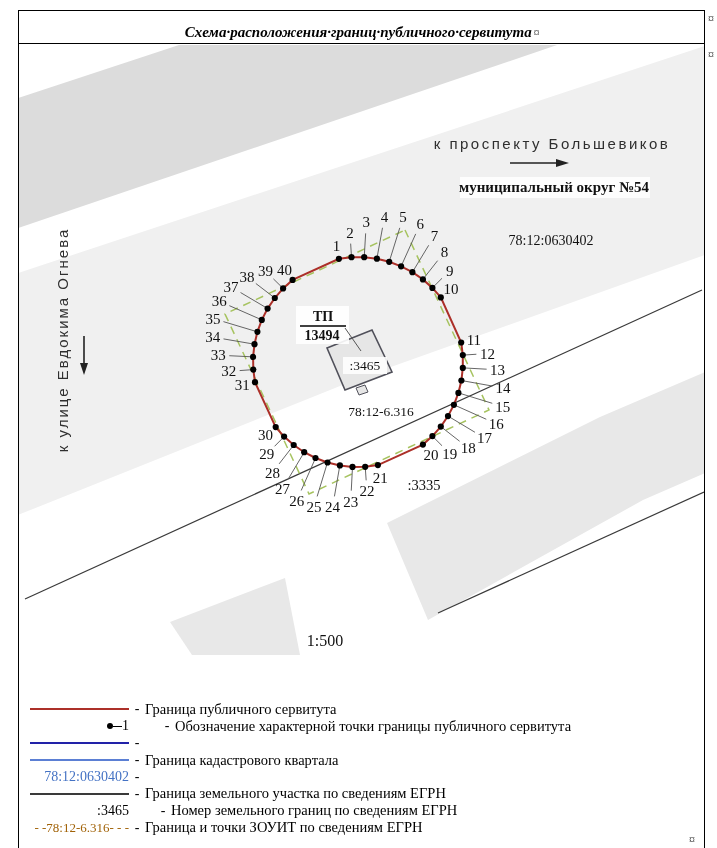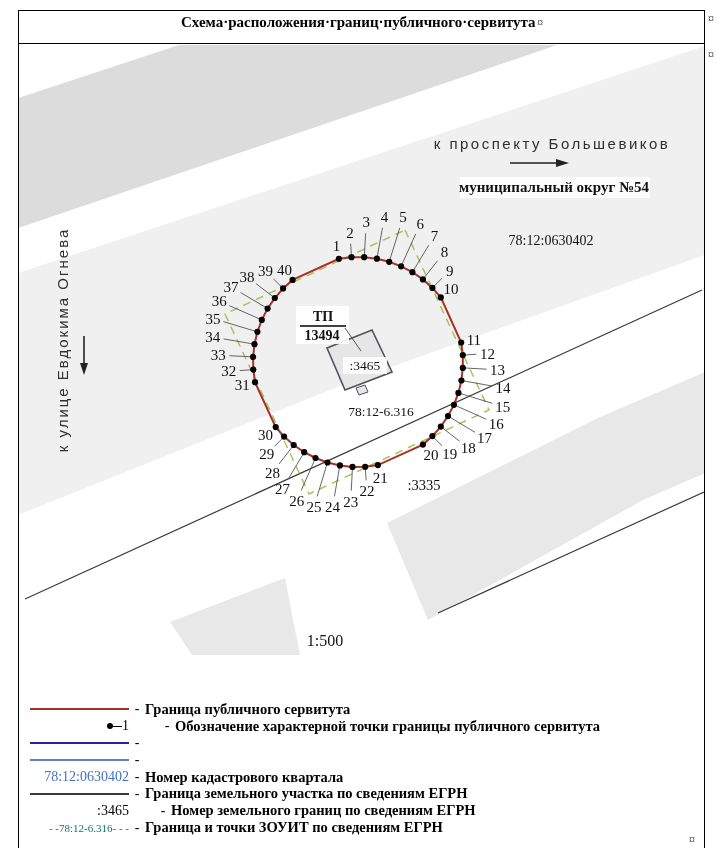--- a/index.html
+++ b/index.html
@@ -1,29 +1,29 @@
 <!DOCTYPE html>
 <html><head>
 <meta charset="utf-8">
 <style>
   html,body{margin:0;padding:0;background:#fff;}
   .page{position:relative;width:717px;height:848px;background:#fff;overflow:hidden;
         font-family:"Liberation Serif",serif;color:#000;}
   .bline{position:absolute;background:#000;}
-  .title-cell{position:absolute;left:19px;top:6px;width:686px;height:32px;
-      display:flex;align-items:center;justify-content:center;font-weight:bold;font-size:15px;}
+  .title-cell{position:absolute;left:19px;top:16px;width:686px;height:32px;
+      display:flex;align-items:center;justify-content:center;font-weight:bold;font-size:15px;font-style:italic;}
   .fmark{position:absolute;font-size:12px;color:#222;font-weight:normal;}
   .title-fm{font-size:11px;font-weight:normal;margin-left:2px;}
   svg text{font-family:"Liberation Serif",serif;fill:#111;}
   svg text.sans{font-family:"Liberation Sans",sans-serif;fill:#2f2f2f;}
   #legend{position:absolute;left:25px;top:701px;width:678px;}
   .lrow{display:flex;align-items:center;height:16.9px;}
   .lsym{width:104px;display:flex;justify-content:flex-end;align-items:center;flex:none;}
   .lsep{width:16px;text-align:center;font-size:14px;flex:none;}
-  .llab{font-size:14.5px;white-space:nowrap;font-weight:bold;}
+  .llab{font-size:14.5px;white-space:nowrap;}
   .sline{height:2px;width:99px;}
   .ldot{width:6px;height:6px;border-radius:50%;background:#000;}
   .ldash{width:9px;height:1.5px;background:#000;}
   .lnum{font-size:14px;}
 </style>
 </head>
 <body>
 
 <div class="page">
 
@@ -239,43 +239,43 @@
         <div class="lsym">
           <div class="sline" style="background: rgb(34, 34, 168);"></div>
         </div>
         <div class="lsep">-</div>
       </div>
       <div class="lrow">
         <div class="lsym">
           <div class="sline" style="background: rgb(91, 127, 212);"></div>
         </div>
         <div class="lsep">-</div>
+        <div class="llab">Граница кадастрового квартала</div>
       </div>
       <div class="lrow">
         <div class="lsym">
           <span style="font-size: 14px; color: rgb(68, 114, 196);">78:12:0630402</span>
         </div>
         <div class="lsep">-</div>
-        <div class="llab">Номер кадастрового квартала</div>
       </div>
       <div class="lrow">
         <div class="lsym">
           <div class="sline" style="background: rgb(58, 58, 58); height: 1.5px;"></div>
         </div>
         <div class="lsep">-</div>
         <div class="llab">Граница земельного участка по сведениям ЕГРН</div>
       </div>
       <div class="lrow">
         <div class="lsym" style="padding-right: 26px;">
           <span style="font-size: 14px;">:3465</span>
         </div>
         <div class="lsep">-</div>
         <div class="llab">Номер земельного границ по сведениям ЕГРН</div>
       </div>
       <div class="lrow">
         <div class="lsym">
-          <span style="font-size: 11px; color: #0f766e;">- -78:12-6.316- - -</span>
+          <span style="font-size: 13px; color: #a16207;">- -78:12-6.316- - -</span>
         </div>
         <div class="lsep">-</div>
         <div class="llab">Граница и точки ЗОУИТ по сведениям ЕГРН</div>
       </div>
     </div>
 </div>
 
 </body></html>

